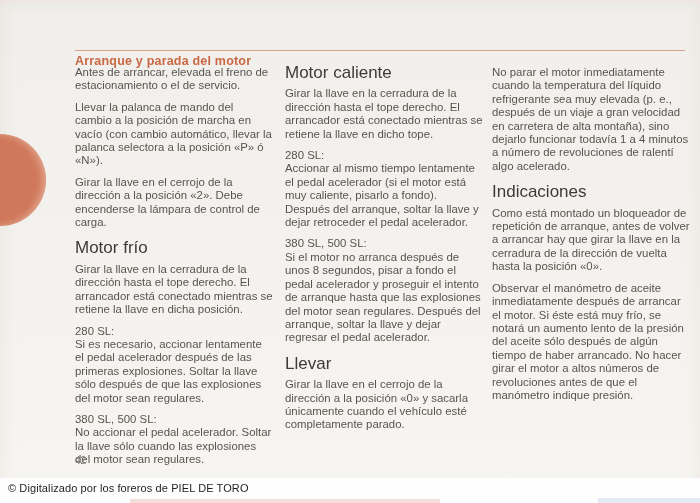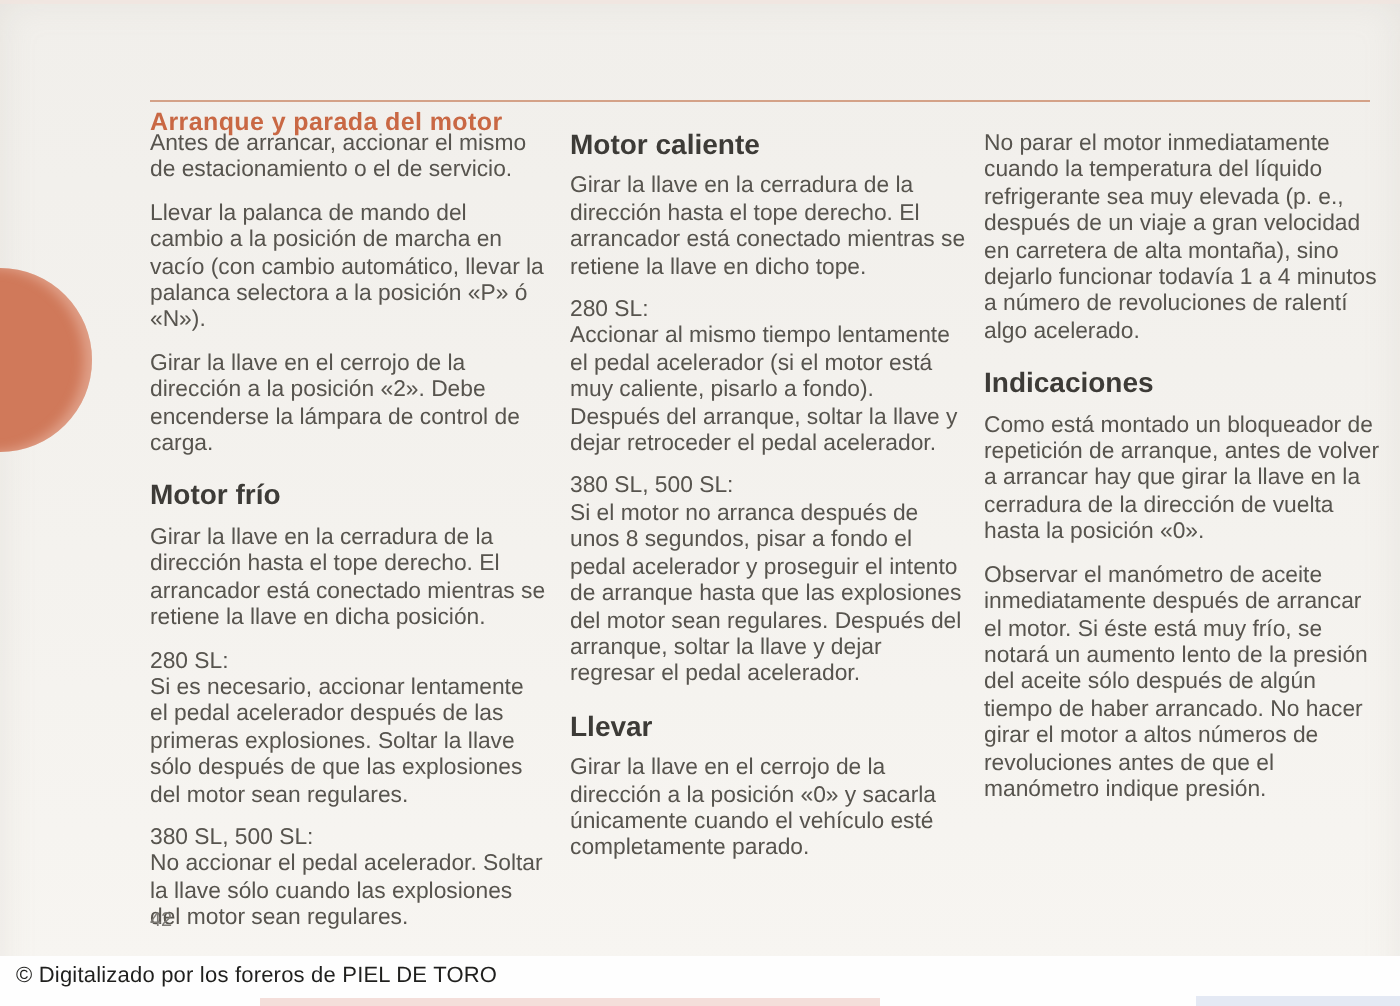--- a/index.html
+++ b/index.html
@@ -27,21 +27,21 @@
   }
   .col{
     position:absolute;top:66px;width:198px;
     font-size:11.4px;line-height:13.4px;
     color:var(--body,#57544e);
     text-align:left;
   }
   .col1{left:75px}.col2{left:285px}.col3{left:492px}
   .blk{margin:0 0 8px 0;}
   .blk.heading{
-    font-weight:bold;font-size:14px;
+    font-weight:normal;font-size:17px;
     color:var(--heading,#3d3b37);
     margin:12px 0 8px 0;
   }
   .blk:first-child{margin-top:0;}
   .pagenum{
     position:absolute;left:75px;top:455px;
     font-size:10px;color:#7e7b76;
   }
   .strip{
     position:absolute;left:0;top:478px;width:700px;height:25px;
@@ -60,21 +60,21 @@
 <body>
 
 <div class="scan" style="--accent: #c96844; --rule: #d4a288; --tab: #d0795a; --body: #57544e; --heading: #3d3b37;">
   <div class="edge-artifact edge-top"></div>
   <div class="tab"></div>
 
   <div class="title">Arranque y parada del motor</div>
   <div class="rule"></div>
 
   <div class="col col1">
-      <div class="blk para">Antes de arrancar, accionar el mismo de estacionamiento o el de servicio.</div>
+      <div class="blk para">Antes de arrancar, elevada el freno de estacionamiento o el de servicio.</div>
       <div class="blk para">Llevar la palanca de mando del cambio a la posición de marcha en vacío (con cambio automático, llevar la palanca selectora a la posición «P» ó «N»).</div>
       <div class="blk para">Girar la llave en el cerrojo de la dirección a la posición «2». Debe encenderse la lámpara de control de carga.</div>
       <div class="blk heading">Motor frío</div>
       <div class="blk para">Girar la llave en la cerradura de la dirección hasta el tope derecho. El arrancador está conectado mientras se retiene la llave en dicha posición.</div>
       <div class="blk para">
         <div>280 SL:</div>
         <div>Si es necesario, accionar lentamente el pedal acelerador después de las primeras explosiones. Soltar la llave sólo después de que las explosiones del motor sean regulares.</div>
       </div>
       <div class="blk para">
         <div>380 SL, 500 SL:</div>

